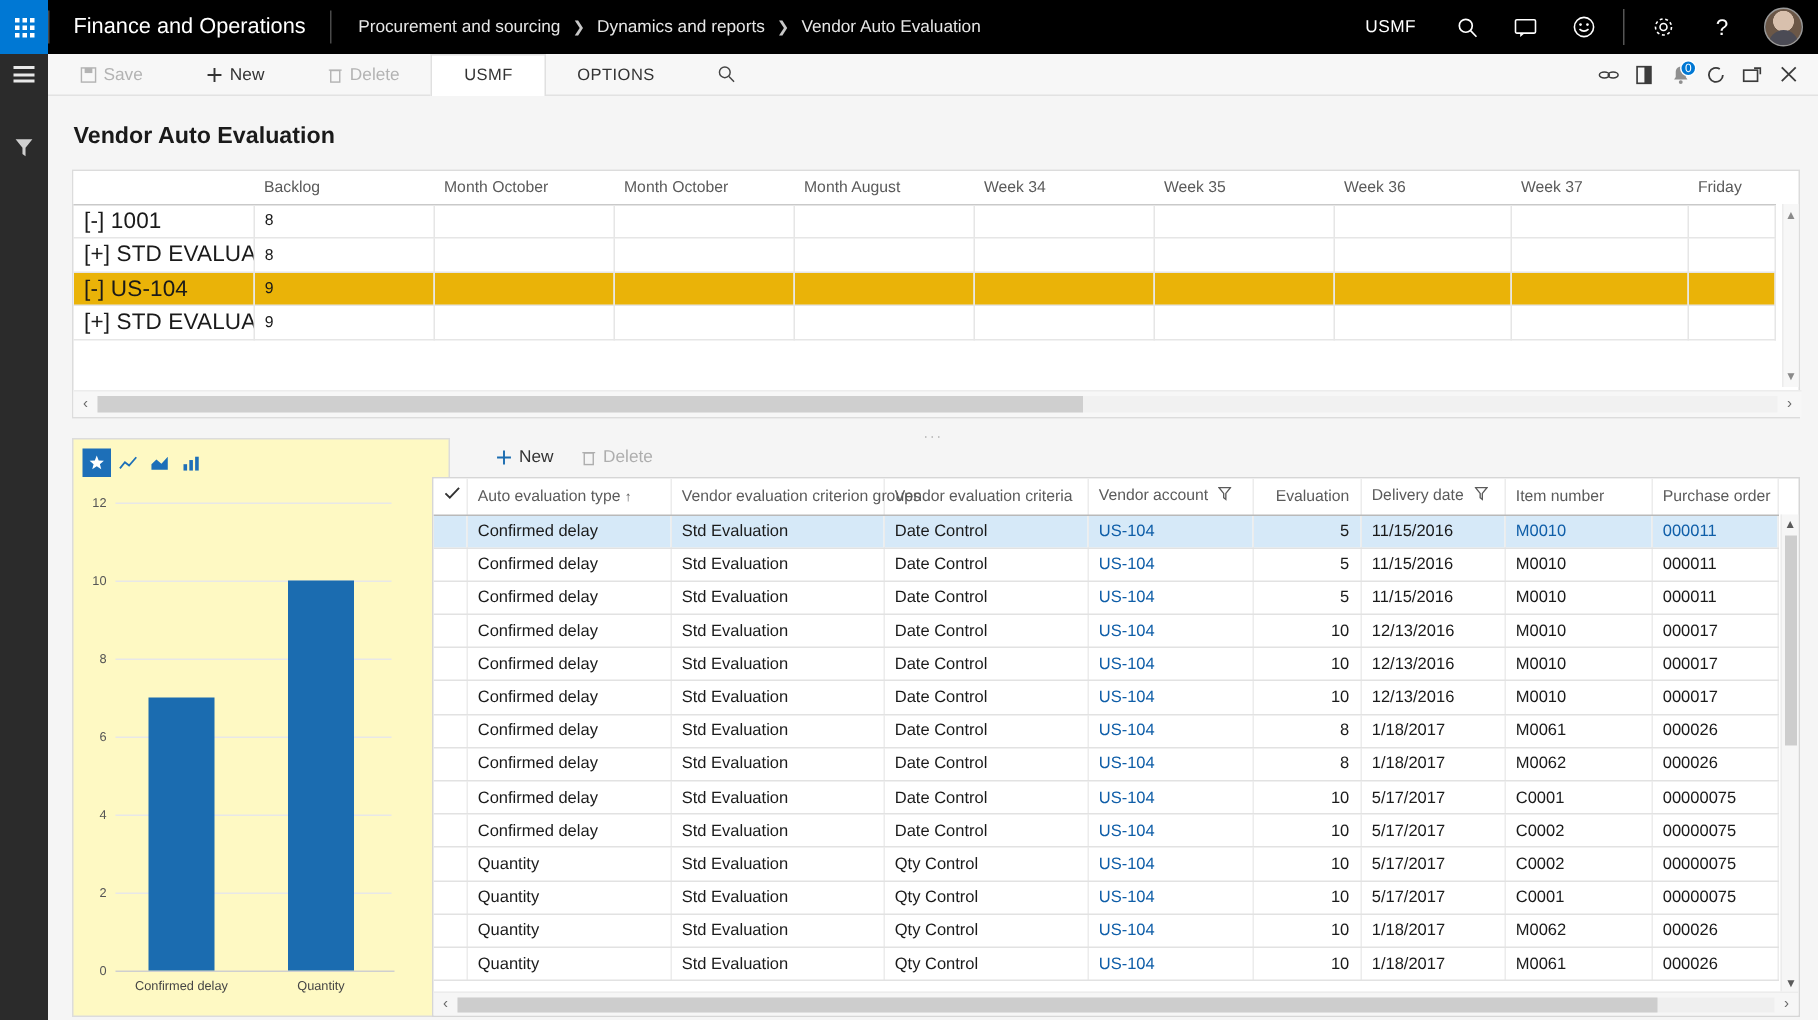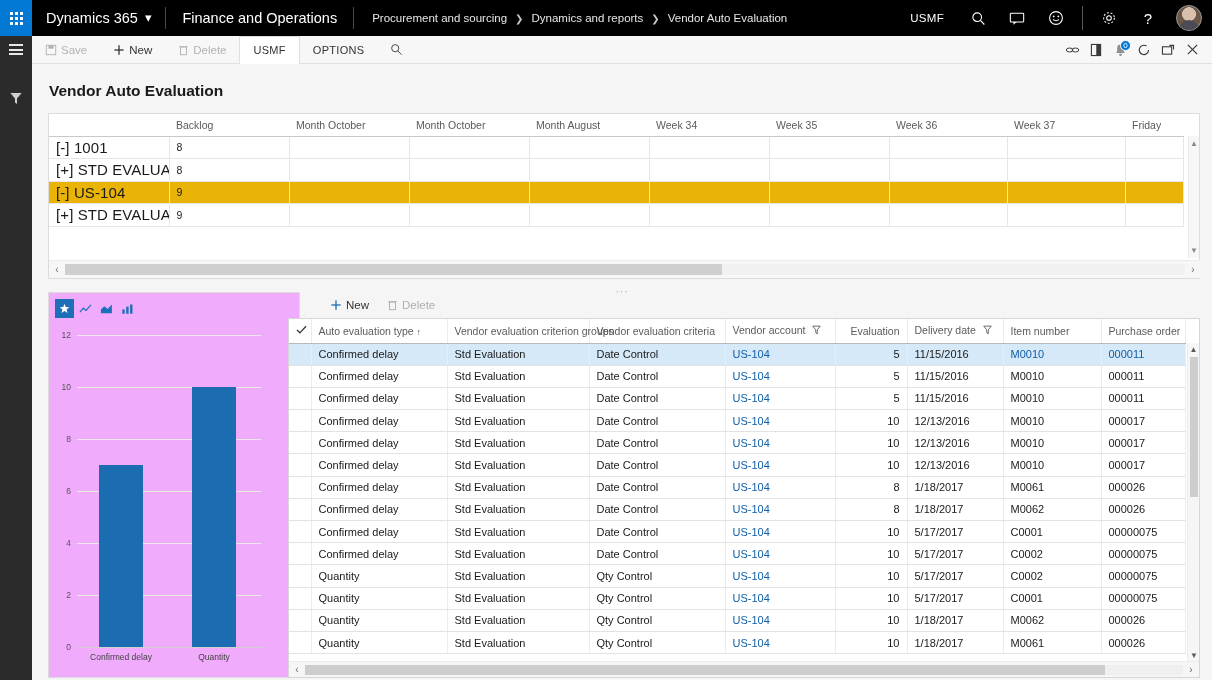--- a/index.html
+++ b/index.html
@@ -67,21 +67,21 @@
     display: flex; align-items: center;
   }
   .hamburger {
     width: 32px; height: 28px; background: #2b2b2b; display: flex; align-items: center;
     justify-content: center; flex: 0 0 32px;
   }
   .hamburger .bars { width: 14px; }
   .hamburger .bars i { display: block; height: 2px; background: #e8e8e8; margin: 2.5px 0; }
   .tb-btn {
     display: flex; align-items: center; gap: 4px; font-size: 11.5px; color: #333;
-    padding: 0 13px; height: 28px; white-space: nowrap;
+    padding: 0 21px; height: 28px; white-space: nowrap;
   }
   .tb-btn.disabled { color: #b3b3b3; }
   .tb-btn.tab { font-size: 11px; letter-spacing: .3px; }
   .tb-btn.tab.active { background: #ffffff; border: 1px solid #e0e0e0; border-bottom: none; height: 28px; }
   .tb-right { margin-left: auto; display: flex; align-items: center; padding-right: 8px; }
   .tb-ricon {
     width: 24px; height: 28px; display: flex; align-items: center; justify-content: center;
     color: #3b3b3b; position: relative;
   }
   .badge {
@@ -141,21 +141,21 @@
   
   .splitter {
     position: absolute; top: 222px; left: 0; width: 1180px; height: 10px;
     display: flex; align-items: center; justify-content: center;
     color: #b0b0b0; font-size: 10px; letter-spacing: 1px;
   }
 
   
   .chartpanel {
     position: absolute; top: 228px; left: 16px; width: 252px; height: 386px;
-    background: #f0abfc; border: 1px solid #dcdcdc;
+    background: #fef9c3; border: 1px solid #dcdcdc;
   }
   .charttools { display: flex; align-items: center; gap: 2px; padding: 6px 6px 2px 6px; }
   .ct-btn {
     width: 19px; height: 19px; display: flex; align-items: center; justify-content: center;
   }
   .ct-btn.active { background: #1d6fb8; }
   .chartarea { position: absolute; top: 32px; left: 0; width: 226px; height: 352px; }
   .axis-label {
     position: absolute; font-size: 8.5px; color: #555; text-align: right; width: 18px;
   }
@@ -218,24 +218,20 @@
           <i></i>
           <i></i>
           <i></i>
           <i></i>
           <i></i>
           <i></i>
           <i></i>
           <i></i>
           <i></i>
         </div>
-    </div>
-    <div class="nav-brand">
-      <span>Dynamics 365</span>
-      <span style="font-size:13px;line-height:8px;">▾</span>
     </div>
     <div class="nav-sep"></div>
     <div class="nav-module">Finance and Operations</div>
     <div class="nav-sep"></div>
     <div class="breadcrumb">
       <span class="crumb">Procurement and sourcing</span>
       <span class="chev">❯</span>
       <span class="crumb">Dynamics and reports</span>
       <span class="chev">❯</span>
       <span class="crumb">Vendor Auto Evaluation</span>

